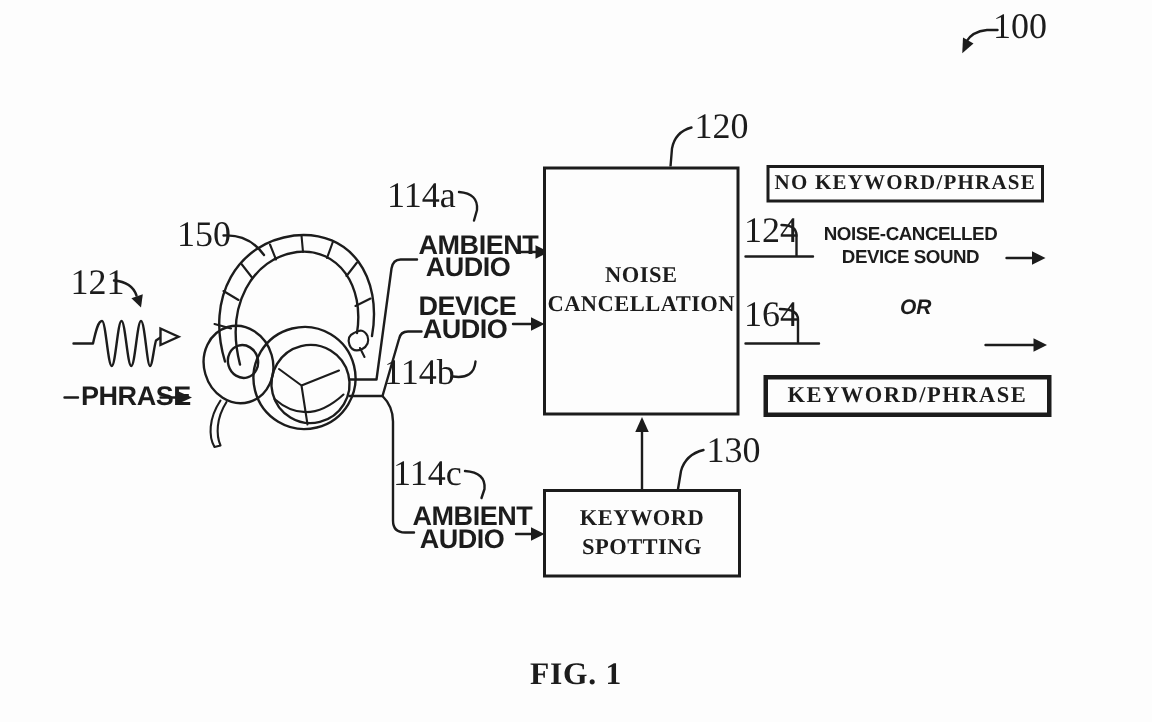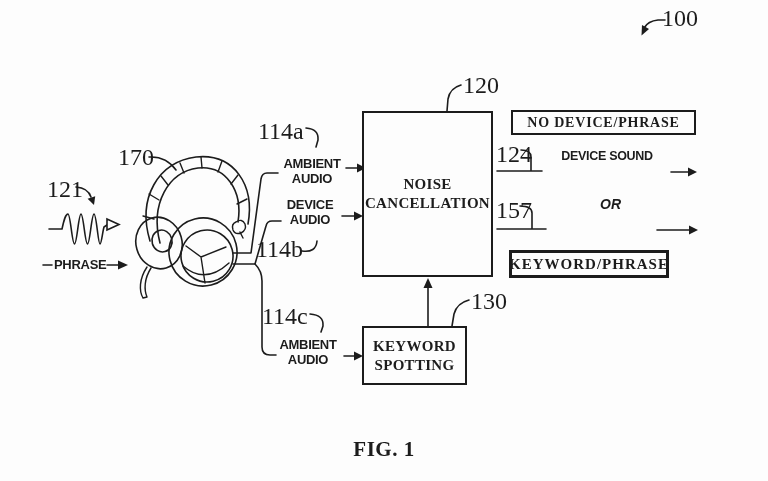--- a/index.html
+++ b/index.html
@@ -17,21 +17,21 @@
   .fillink { fill: var(--ink); stroke: none; }
   .openhead { fill: var(--paper); stroke: var(--ink); stroke-width: 1.6; }
 
   .lbl { position: absolute; white-space: nowrap; }
   .ref {
     font-family: "Liberation Serif", serif;
     font-size: 24px; line-height: 18px; font-weight: 400;
   }
   .sig {
     font-family: "Liberation Sans", sans-serif;
-    font-size: 13px; line-height: 15px; font-weight: 700;
+    font-size: 18px; line-height: 15px; font-weight: 700;
     letter-spacing: -0.3px; text-align: center;
   }
   .boxed {
     position: absolute; border: 2px solid var(--ink);
     display: flex; align-items: center; justify-content: center;
     text-align: center; background: var(--paper);
     font-family: "Liberation Serif", serif; font-weight: 700;
   }
   #nc-box, #ks-box { font-size: 15px; line-height: 19px; letter-spacing: 0.3px; flex-direction: column; }
   #nokw-box { font-size: 14px; letter-spacing: 0.8px; }
@@ -126,57 +126,58 @@
       <path class="ink" d="M671,172 L688,172"></path>
       <polygon class="fillink" points="688,167.5 688,176.5 697,172"></polygon>
     </g>
     <g>
       <path class="ink" d="M657,230 L689,230"></path>
       <polygon class="fillink" points="689,225.5 689,234.5 698,230"></polygon>
     </g>
   </svg>
 
   <div class="lbl ref" style="left:662px; top:9px;">100</div>
-  <div class="lbl ref" style="left:118px; top:148px;">170</div>
+  <div class="lbl ref" style="left:118px; top:148px;">150</div>
   <div class="lbl ref" style="left:47px;  top:180px;">121</div>
   <div class="lbl ref" style="left:258px; top:122px;">114a</div>
   <div class="lbl ref" style="left:256px; top:240px;">114b</div>
   <div class="lbl ref" style="left:262px; top:307px;text-align:right;">114c</div>
   <div class="lbl ref" style="left:463px; top:76px;">120</div>
   <div class="lbl ref" style="left:471px; top:292px;">130</div>
   <div class="lbl ref" style="left:496px; top:145px;">124</div>
-  <div class="lbl ref" style="left:496px; top:201px;">157</div>
+  <div class="lbl ref" style="left:496px; top:201px;">164</div>
 
   <div class="lbl sig" style="left:54px; top:257px;">PHRASE</div>
 
   <div class="lbl sig ctr" style="left:279px; top:156px; width:66px;">
     <span style="display:block;">AMBIENT</span>
     <span style="display:block;">AUDIO</span>
   </div>
   <div class="lbl sig ctr" style="left:279px; top:197px; width:62px;">
     <span style="display:block;">DEVICE</span>
     <span style="display:block;">AUDIO</span>
   </div>
   <div class="lbl sig ctr" style="left:275px; top:337px; width:66px;">
     <span style="display:block;">AMBIENT</span>
     <span style="display:block;">AUDIO</span>
   </div>
 
   <div id="nc-box" class="boxed" style="left:362px; top:111px; width:131px; height:166px;">
     <span>NOISE</span>
     <span>CANCELLATION</span>
   </div>
-  <div id="ks-box" class="boxed" style="left:362px; top:326px; width:105px; height:59px;">
+  <div id="ks-box" class="boxed" style="left:362px; top:326px; width:132px; height:59px;">
     <span>KEYWORD</span>
     <span>SPOTTING</span>
   </div>
 
-  <div id="nokw-box" class="boxed" style="left:511px; top:110px; width:185px; height:25px;">NO DEVICE/PHRASE</div>
-  <div id="kw-box" class="boxed" style="left:509px; top:250px; width:160px; height:28px;">KEYWORD/PHRASE</div>
+  <div id="nokw-box" class="boxed" style="left:511px; top:110px; width:185px; height:25px;">NO KEYWORD/PHRASE</div>
+  <div id="kw-box" class="boxed" style="left:509px; top:250px; width:192px; height:28px;">KEYWORD/PHRASE</div>
 
   <div id="out-a" class="lbl sig ctr" style="left:543px; top:149px; width:128px;">
+    <span style="display:block;">NOISE-CANCELLED</span>
     <span style="display:block;">DEVICE SOUND</span>
   </div>
   <div id="or-lbl" class="lbl" style="left:588px; top:196px;">OR</div>
 
   <div id="fig-caption" class="lbl" style="left:334px; top:437px; width:100px;">FIG. 1</div>
 
 </div>
 
 </body></html>

